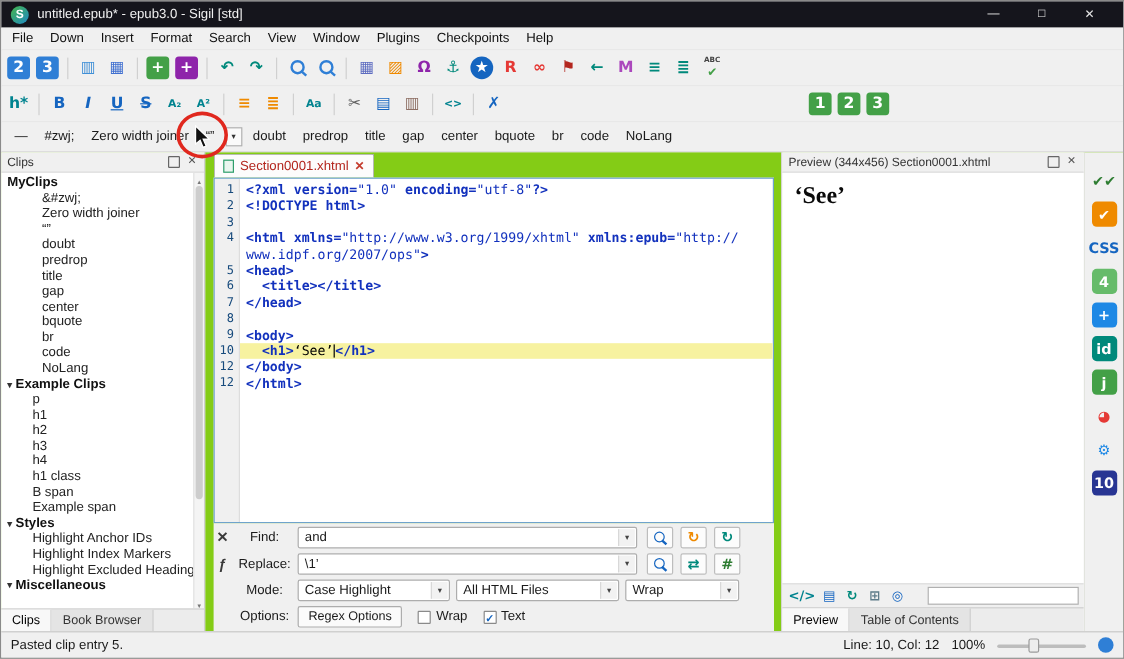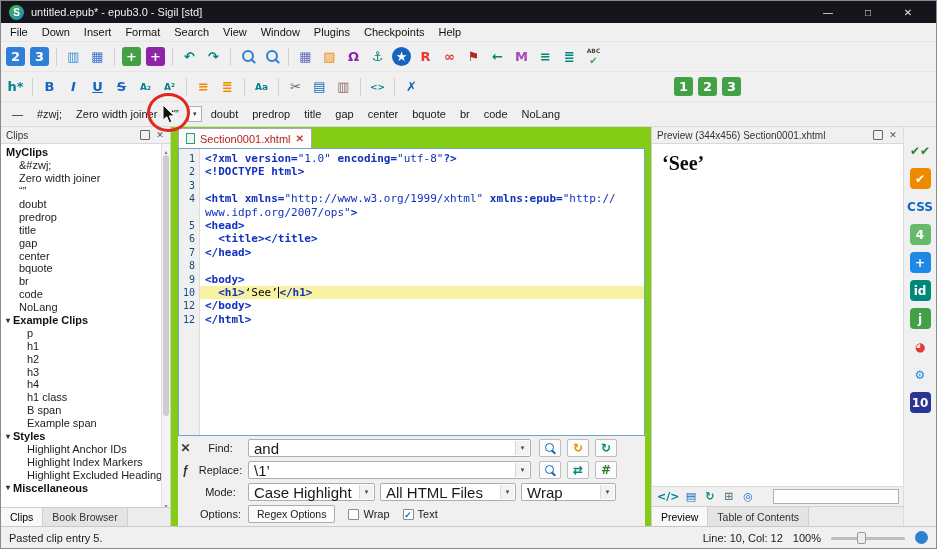--- a/index.html
+++ b/index.html
@@ -43,21 +43,21 @@
 
   
   .left-panel{position:absolute;left:0;top:0;bottom:0;width:170px;background:#fff;border-right:1px solid #cfcfcf}
   .panel-header{display:flex;align-items:center;height:17px;background:#f0f0f0;border-bottom:1px solid #d8d8d8;padding:0 5px;font-size:10px;color:#333;gap:4px}
   .ph-icons{margin-left:auto;display:inline-flex;gap:5px;align-items:center}
   .ph-icons .ticon{min-width:10px;height:10px;font-size:9px}
   .mini-float{width:8px;height:8px;border:1px solid #666;border-radius:1px}
   .tree{position:absolute;top:17px;left:0;right:9px;bottom:19px;overflow:hidden;padding-top:2px;background:#fff}
   .tree-item{display:flex;align-items:center;height:12.9px;font-size:11px;white-space:nowrap;color:#222}
   .tree-item.bold{font-weight:bold;color:#111}
-  .lv0{padding-left:5px}.lv1{padding-left:18px}.lv2{padding-left:26px}
+  .lv0{padding-left:5px}.lv1{padding-left:34px}.lv2{padding-left:26px}
   .tri{font-size:8px;margin-right:3px;color:#333}
   .vscroll{position:absolute;top:17px;right:0;bottom:19px;width:9px;background:#f4f4f4;border-left:1px solid #e2e2e2}
   .vs-up,.vs-dn{position:absolute;left:0;right:0;height:9px;text-align:center}
   .vs-up{top:0}.vs-dn{bottom:0}
   .vs-up::after{content:"▲";font-size:5px;color:#777}
   .vs-dn::after{content:"▼";font-size:5px;color:#777}
   .vs-thumb{position:absolute;left:1px;right:1px;top:11px;height:72%;background:#cdcdcd;border-radius:3px}
   .left-tabs,.right-tabs{position:absolute;left:0;right:0;bottom:0;height:19px;display:flex;background:#ececec;border-top:1px solid #cfcfcf}
   .right-tabs{height:20px}
   .btab{padding:0 9px;display:inline-flex;align-items:center;font-size:10.5px;color:#333;border-right:1px solid #cfcfcf;background:#e4e4e4;height:100%}
@@ -80,21 +80,21 @@
   .val{color:#1231bd}
   .txt{color:#000}
   .hl .lcode{background:#f7f2a0}
   .caret{display:inline-block;width:1.5px;height:11px;background:#000;vertical-align:-2px}
 
   
   .findpanel{position:absolute;left:0;right:0;bottom:0;height:90px;background:#f0f0f0;padding-top:1px}
   .fr{display:flex;align-items:center;height:22px;gap:5px}
   .pre-ico{width:15px;text-align:center;color:#3a3a3a;font-weight:bold;font-size:12px}
   .flabel{width:45px;text-align:center;font-size:11px}
-  .combo{position:relative;height:18px;background:#fff;border:1px solid #adadad;border-radius:2px;display:flex;align-items:center;padding:0 18px 0 5px;font-size:15px}
+  .combo{position:relative;height:18px;background:#fff;border:1px solid #adadad;border-radius:2px;display:flex;align-items:center;padding:0 18px 0 5px;font-size:11px}
   .combo .arr{position:absolute;right:1px;top:1px;bottom:1px;width:14px;background:#f2f2f2;border-left:1px solid #d8d8d8;display:grid;place-items:center}
   .combo .arr::after{content:"▾";font-size:7px;color:#444}
   .w-find{width:283px}
   .w-mode{width:127px}.w-files{width:136px}.w-dir{width:95px}
   .fbtns{display:inline-flex;gap:6px;margin-left:3px}
   .fbtns .ticon{width:22px;height:18px;border:1px solid #bdbdbd;background:#fcfcfc;border-radius:2px;font-size:12px}
   .opt-btn{height:18px;padding:0 8px;border:1px solid #adadad;background:#fbfbfb;border-radius:2px;display:inline-flex;align-items:center;font-size:10.5px}
   .cbwrap{display:inline-flex;align-items:center;gap:4px;margin-left:8px}
   .cb{width:11px;height:11px;border:1px solid #8a8a8a;background:#fff;display:inline-grid;place-items:center;font-size:9px;font-weight:bold;color:#1565c0;border-radius:1px}
 

